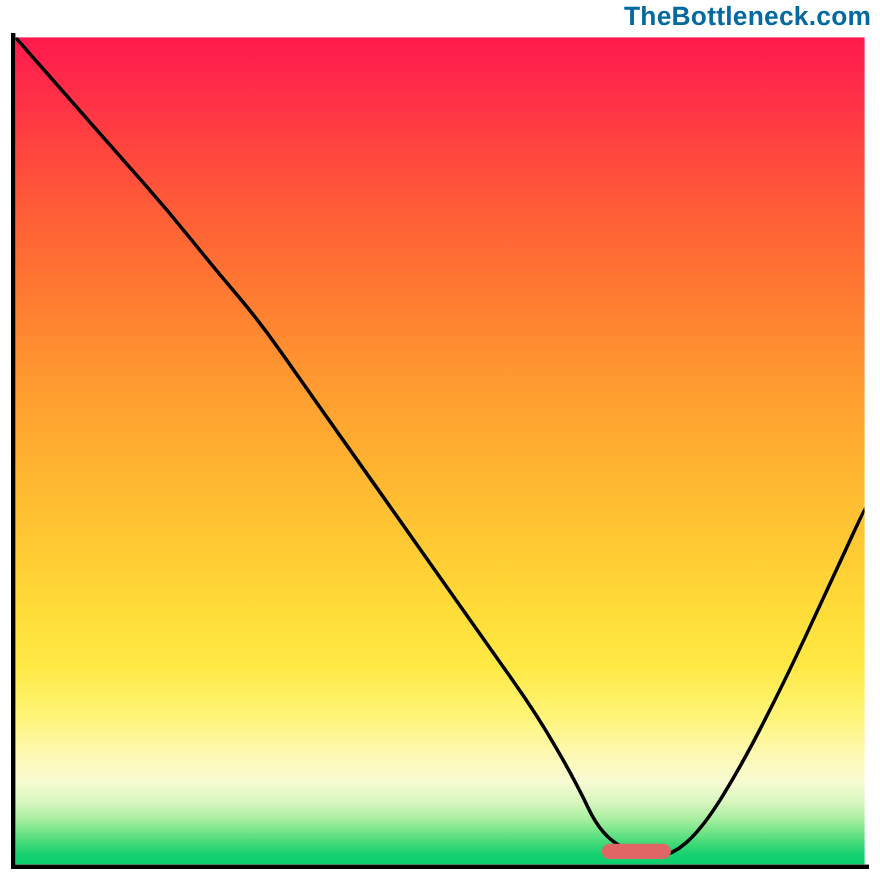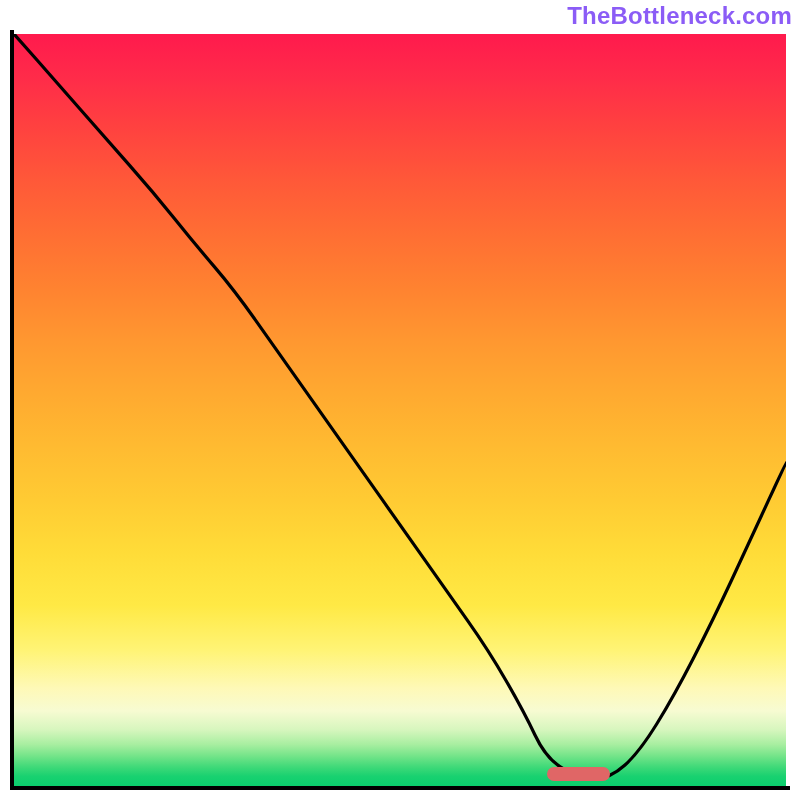--- a/index.html
+++ b/index.html
@@ -15,21 +15,21 @@
     width: 800px;
     height: 800px;
     overflow: hidden;
   }
   .watermark {
     position: absolute;
     top: 2px;
     right: 8px;
     font-size: 24px;
     font-weight: 600;
-    color: #8b5cf6;
+    color: #0369a1;
     letter-spacing: 0.2px;
     z-index: 20;
   }
   .plot-bg {
     position: absolute;
     left: 14px;
     top: 34px;
     width: 772px;
     height: 752px;
     z-index: 1;

